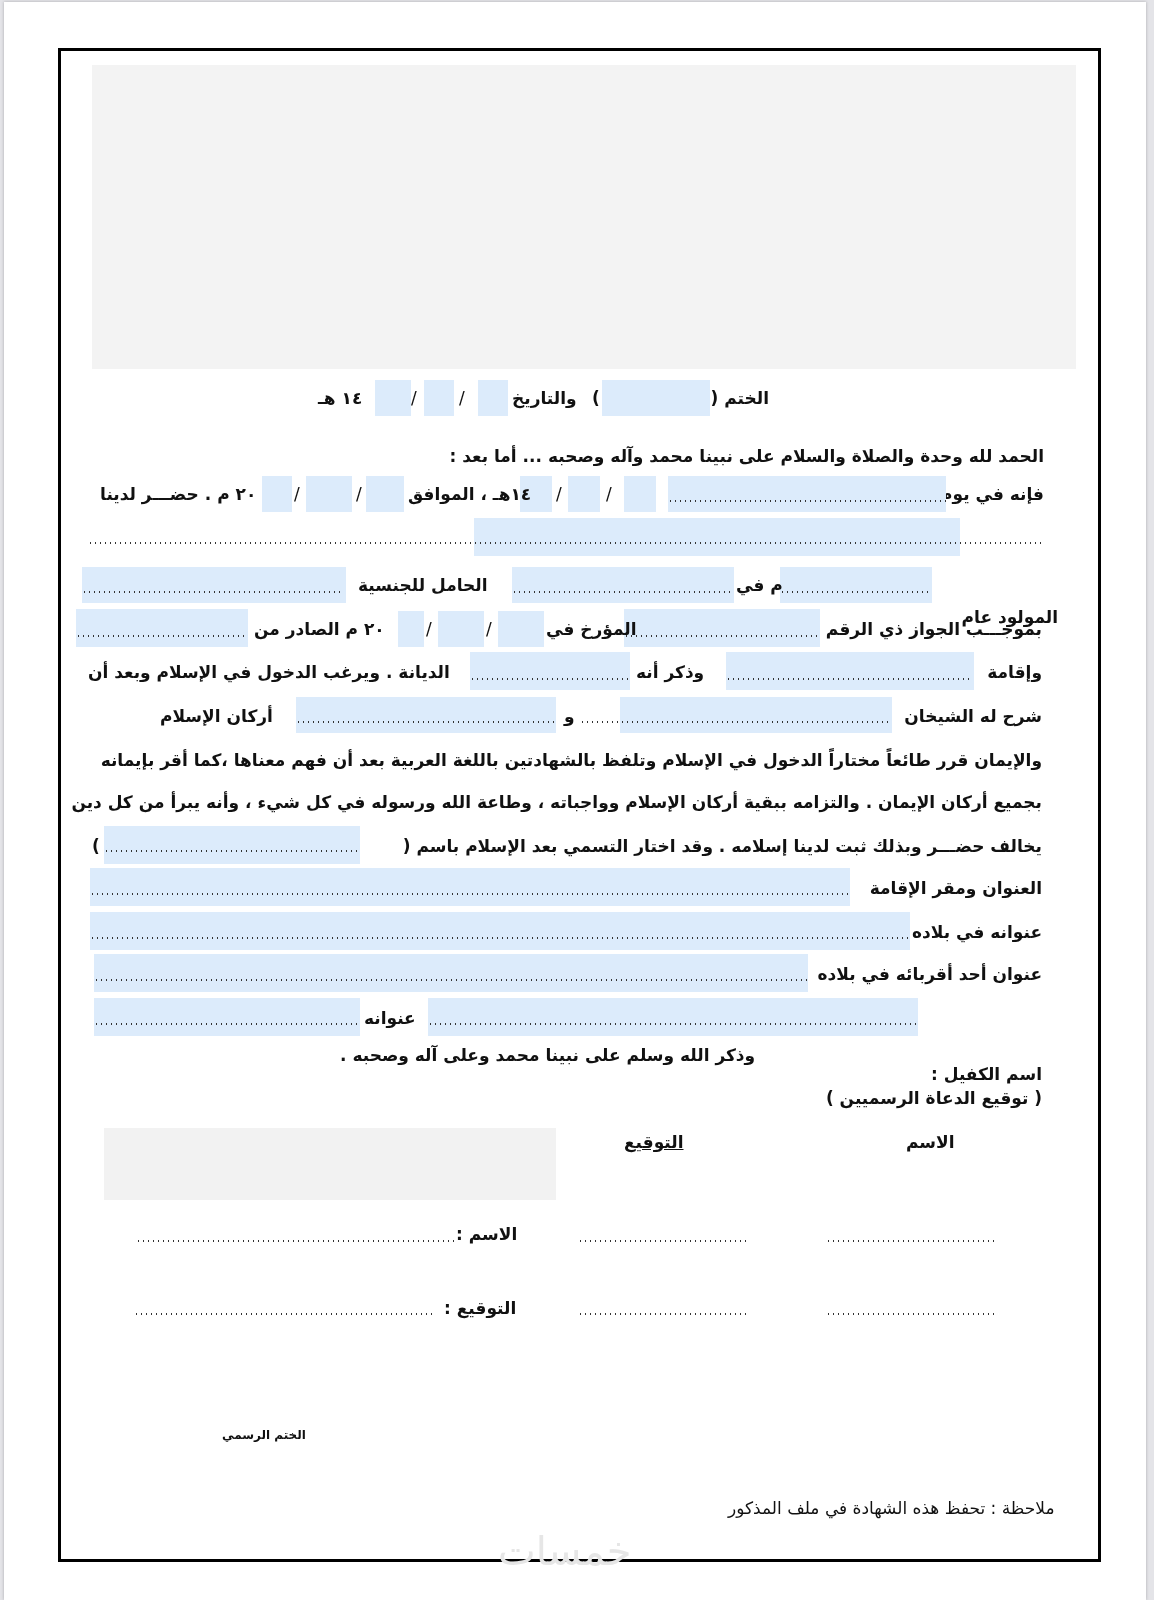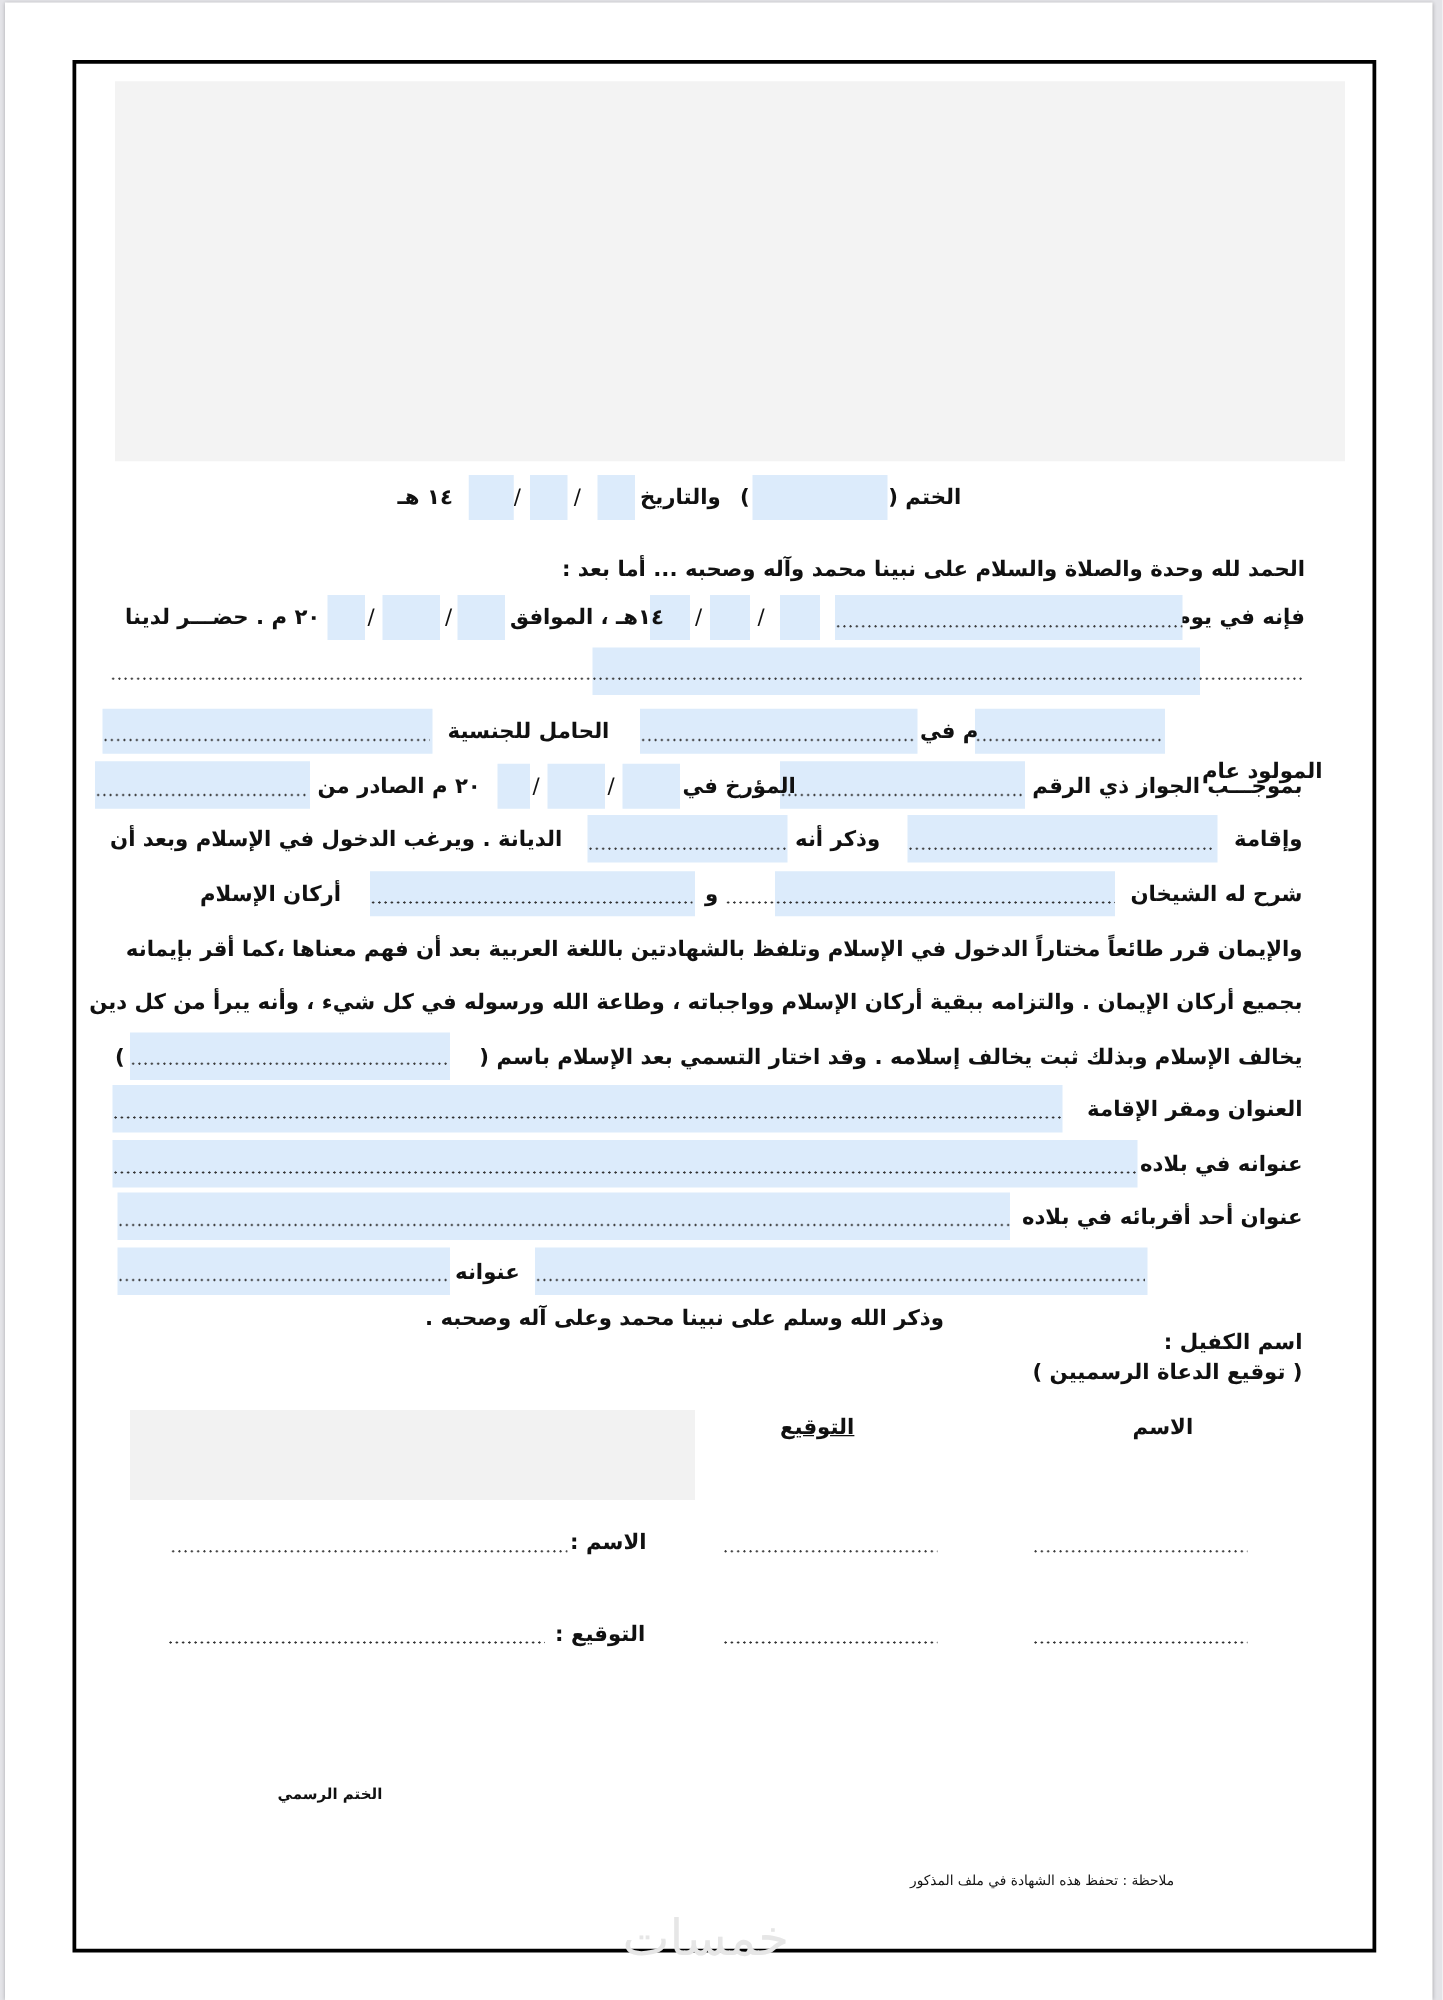--- a/index.html
+++ b/index.html
@@ -24,21 +24,21 @@
   .fld {
     position:absolute; background:#dcebfb;
   }
   .dots {
     position:absolute; height:2px;
     background-image:radial-gradient(circle, #333 0.8px, transparent 1px);
     background-size:5px 2px; background-repeat:repeat-x;
   }
   .txt { position:absolute; direction:rtl; white-space:nowrap; font-weight:bold; font-size:17px; }
   .sig-placeholder { position:absolute; left:104px; top:1128px; width:452px; height:72px; background:#f2f2f2; }
-  .footer-note { position:absolute; direction:rtl; font-size:11px; font-weight:normal; white-space:nowrap; }
+  .footer-note { position:absolute; direction:rtl; font-size:17px; font-weight:normal; white-space:nowrap; }
   .watermark { position:absolute; left:498px; top:1528px; font-size:40px; color:#e6e6e6; font-weight:normal; letter-spacing:2px; }
 </style>
 </head>
 <body>
 
 <div class="sheet">
   <div class="frame"></div>
 </div>
 
 <div class="header-placeholder"></div>
@@ -110,21 +110,21 @@
 <div class="fld" style="left:620px; top:697px; width:272px; height:36px;"></div>
 <div class="dots" style="left:580px; top:721px; width:312px;"></div>
 <span class="txt" style="left:564px; top:706px;">و</span>
 <div class="fld" style="left:296px; top:697px; width:260px; height:36px;"></div>
 <div class="dots" style="left:296px; top:721px; width:258px;"></div>
 <span class="txt" style="left:160px; top:706px;">أركان الإسلام</span>
 
 <span class="txt" style="right:112px; top:750px;text-align:center;">والإيمان قرر طائعاً  مختاراً الدخول في الإسلام وتلفظ بالشهادتين باللغة العربية بعد أن فهم معناها ،كما أقر بإيمانه</span>
 <span class="txt" style="right:112px; top:792px;">بجميع أركان الإيمان . والتزامه ببقية أركان الإسلام وواجباته ، وطاعة الله ورسوله في كل شيء ، وأنه يبرأ من كل دين</span>
 
-<span class="txt" style="right:112px; top:836px;">يخالف الإسلام  وبذلك ثبت يخالف إسلامه . وقد اختار التسمي بعد الإسلام باسم (</span>
+<span class="txt" style="right:112px; top:836px;">يخالف حضـــر  وبذلك ثبت لدينا إسلامه . وقد اختار التسمي بعد الإسلام باسم (</span>
 <div class="fld" style="left:104px; top:826px; width:256px; height:38px;"></div>
 <div class="dots" style="left:104px; top:850px; width:256px;"></div>
 <span class="txt" style="left:92px; top:836px;">)</span>
 
 <span class="txt" style="right:112px; top:878px;">العنوان ومقر  الإقامة</span>
 <div class="fld" style="left:90px; top:868px; width:760px; height:38px;"></div>
 <div class="dots" style="left:90px; top:893px; width:760px;"></div>
 
 <span class="txt" style="right:112px; top:922px;">عنوانه في بلاده</span>
 <div class="fld" style="left:90px; top:912px; width:820px; height:38px;"></div>

